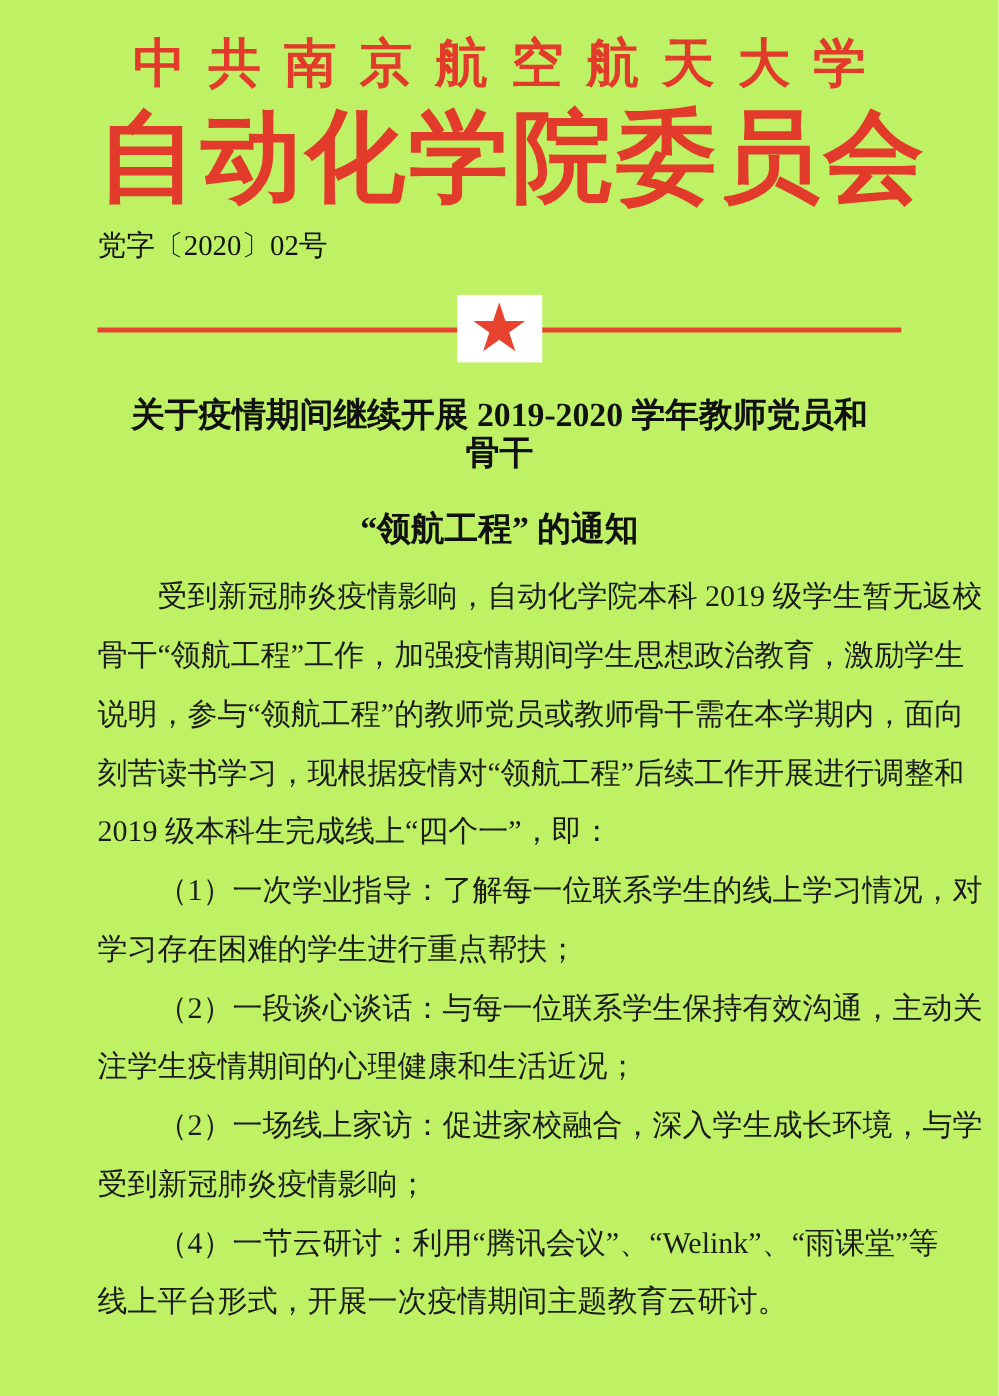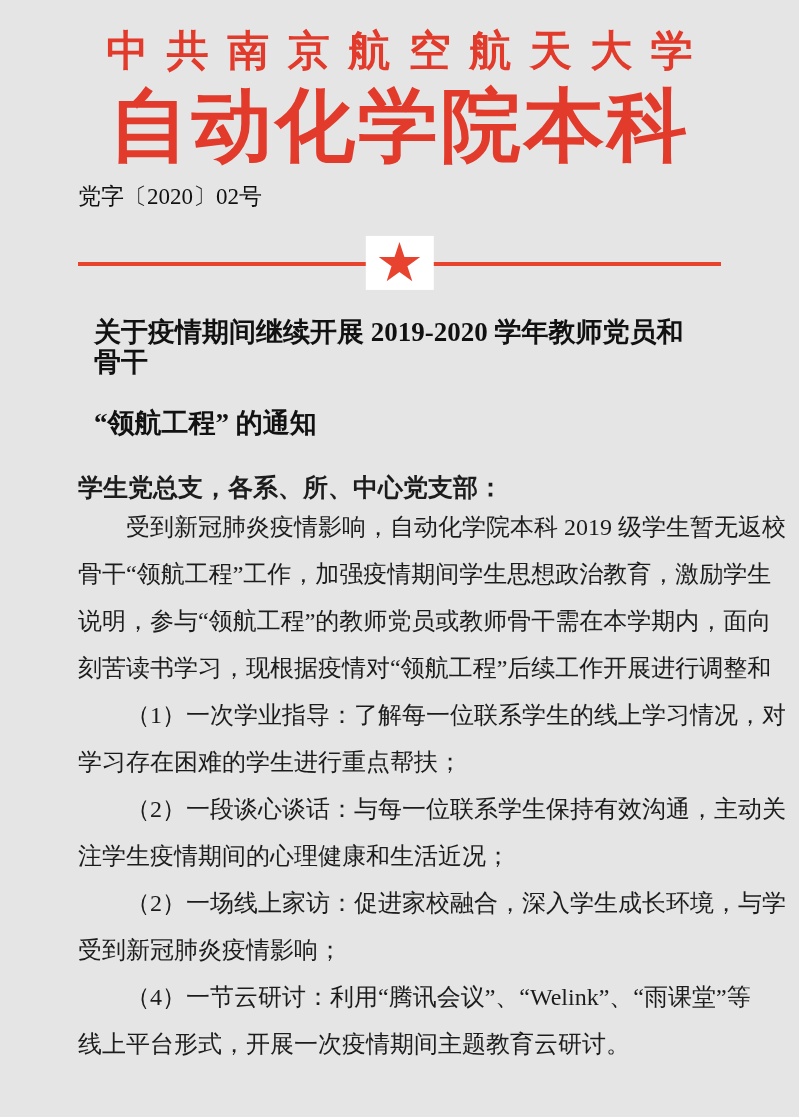--- a/index.html
+++ b/index.html
@@ -5,21 +5,21 @@
   html, body {
     margin: 0;
     padding: 0;
     background: #ffffff;
   }
   .page {
     position: relative;
     width: 799px;
     height: 1117px;
     margin: 0 auto;
-    background: #e5e5e5;
+    background: #bef264;
     overflow: hidden;
     box-sizing: border-box;
     padding: 0 78px;
     font-family: "Liberation Serif", "DejaVu Serif", serif;
     color: #1c1c1c;
   }
   
   .org {
     margin-top: 30px;
     text-align: center;
@@ -76,21 +76,21 @@
     font-size: 54px;
     line-height: 1;
     color: #e8432e;
   }
   
   .title {
     margin: 16px;
     font-weight: bold;
     font-size: 27px;
     color: #111111;
-    text-align: left;
+    text-align: center;
   }
   .title-line-1 { margin-top: 28px; line-height: 1.1; }
   .title-line-2 { margin-top: 32px; line-height: 1.1; }
   
   .salutation {
     margin-top: 33px;
     font-weight: bold;
     font-size: 25px;
     line-height: 1.3;
     text-align: left;
@@ -103,40 +103,40 @@
   .line { white-space: nowrap; }
   .line.indent { text-indent: 2em; }
 </style>
 </head>
 <body>
 
 <div class="page">
 
   <header>
     <div class="org">中共南京航空航天大学</div>
-    <div class="committee">自动化学院本科</div>
+    <div class="committee">自动化学院委员会</div>
     <div class="docnum">党字〔2020〕02号</div>
   </header>
 
   <div class="divider">
     <span class="star">★</span>
   </div>
 
   <h1 class="title">
     <div class="title-line-1">关于疫情期间继续开展 2019-2020 学年教师党员和骨干</div>
     <div class="title-line-2">“领航工程” 的通知</div>
   </h1>
 
-  <div class="salutation">学生党总支，各系、所、中心党支部：</div>
 
   <div class="body-text">
     <div class="line indent">受到新冠肺炎疫情影响，自动化学院本科 2019 级学生暂无返校</div>
     <div class="line">骨干“领航工程”工作，加强疫情期间学生思想政治教育，激励学生</div>
     <div class="line">说明，参与“领航工程”的教师党员或教师骨干需在本学期内，面向</div>
     <div class="line">刻苦读书学习，现根据疫情对“领航工程”后续工作开展进行调整和</div>
+    <div class="line">2019 级本科生完成线上“四个一”，即：</div>
     <div class="line indent">（1）一次学业指导：了解每一位联系学生的线上学习情况，对</div>
     <div class="line">学习存在困难的学生进行重点帮扶；</div>
     <div class="line indent">（2）一段谈心谈话：与每一位联系学生保持有效沟通，主动关</div>
     <div class="line">注学生疫情期间的心理健康和生活近况；</div>
     <div class="line indent">（2）一场线上家访：促进家校融合，深入学生成长环境，与学</div>
     <div class="line">受到新冠肺炎疫情影响；</div>
     <div class="line indent">（4）一节云研讨：利用“腾讯会议”、“Welink”、“雨课堂”等</div>
     <div class="line">线上平台形式，开展一次疫情期间主题教育云研讨。</div>
   </div>
 

